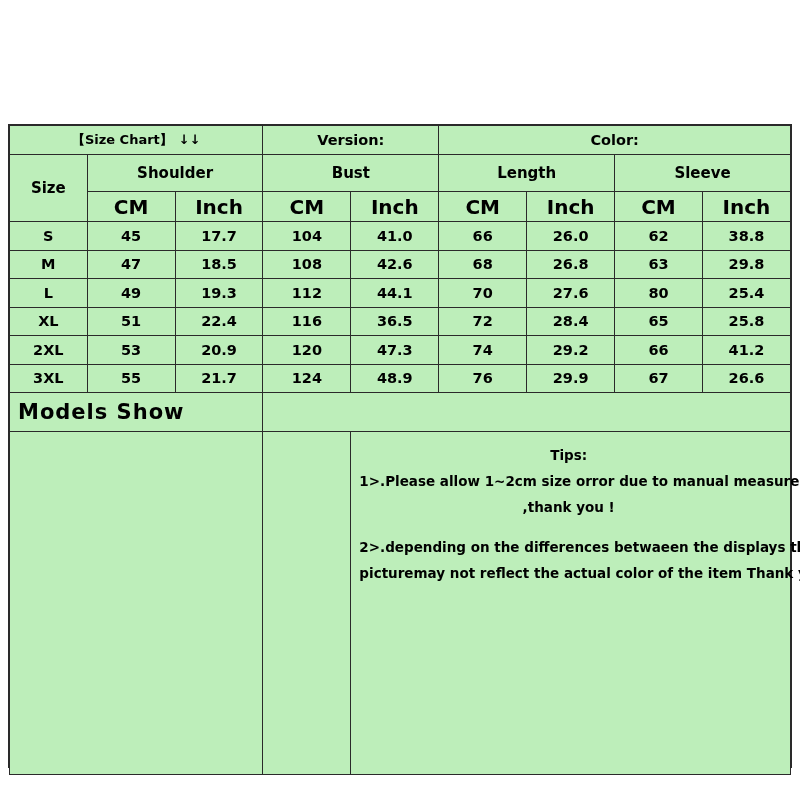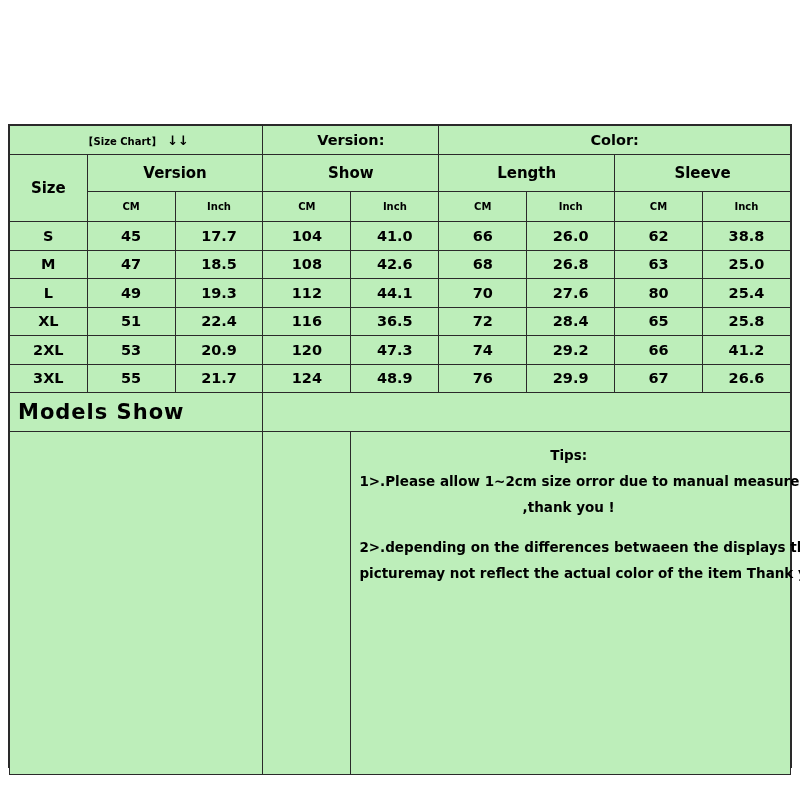--- a/index.html
+++ b/index.html
@@ -45,36 +45,36 @@
   }
   
   .meta-row td {
     height: 28px;
     font-size: 14.5px;
     text-align: left;
     padding-left: 7px;
     font-weight: bold;
   }
   .sizechart-cell {
-    font-size: 10px;
+    font-size: 13px;
     letter-spacing: 0px;
   }
   .arrows {
     font-size: 13px;
     padding-left: 6px;
   }
   
   .group-row td {
     height: 36px;
     font-size: 15px;
   }
   
   .unit-row td {
     height: 29px;
-    font-size: 10px;
+    font-size: 20px;
   }
   
   .data-row td {
     height: 27.5px;
     font-size: 14.5px;
   }
   .size-col {
     width: 76px;
   }
   .models-row td {
@@ -130,22 +130,22 @@
         <tr class="meta-row">
           <td colspan="3">
             <span class="sizechart-cell">【Size Chart】</span><span class="arrows">↓↓</span>
           </td>
           <td colspan="2">Version:</td>
           <td colspan="4">Color:</td>
         </tr>
 
         <tr class="group-row">
           <td rowspan="2" class="size-col">Size</td>
-          <td colspan="2">Version</td>
-          <td colspan="2">Show</td>
+          <td colspan="2">Shoulder</td>
+          <td colspan="2">Bust</td>
           <td colspan="2">Length</td>
           <td colspan="2">Sleeve</td>
         </tr>
 
         <tr class="unit-row">
           <td>CM</td>
           <td>Inch</td>
           <td>CM</td>
           <td>Inch</td>
           <td>CM</td>
@@ -168,21 +168,21 @@
 
         <tr class="data-row">
           <td>M</td>
           <td>47</td>
           <td>18.5</td>
           <td>108</td>
           <td>42.6</td>
           <td>68</td>
           <td>26.8</td>
           <td>63</td>
-          <td>25.0</td>
+          <td>29.8</td>
         </tr>
 
         <tr class="data-row">
           <td>L</td>
           <td>49</td>
           <td>19.3</td>
           <td>112</td>
           <td>44.1</td>
           <td>70</td>
           <td>27.6</td>

